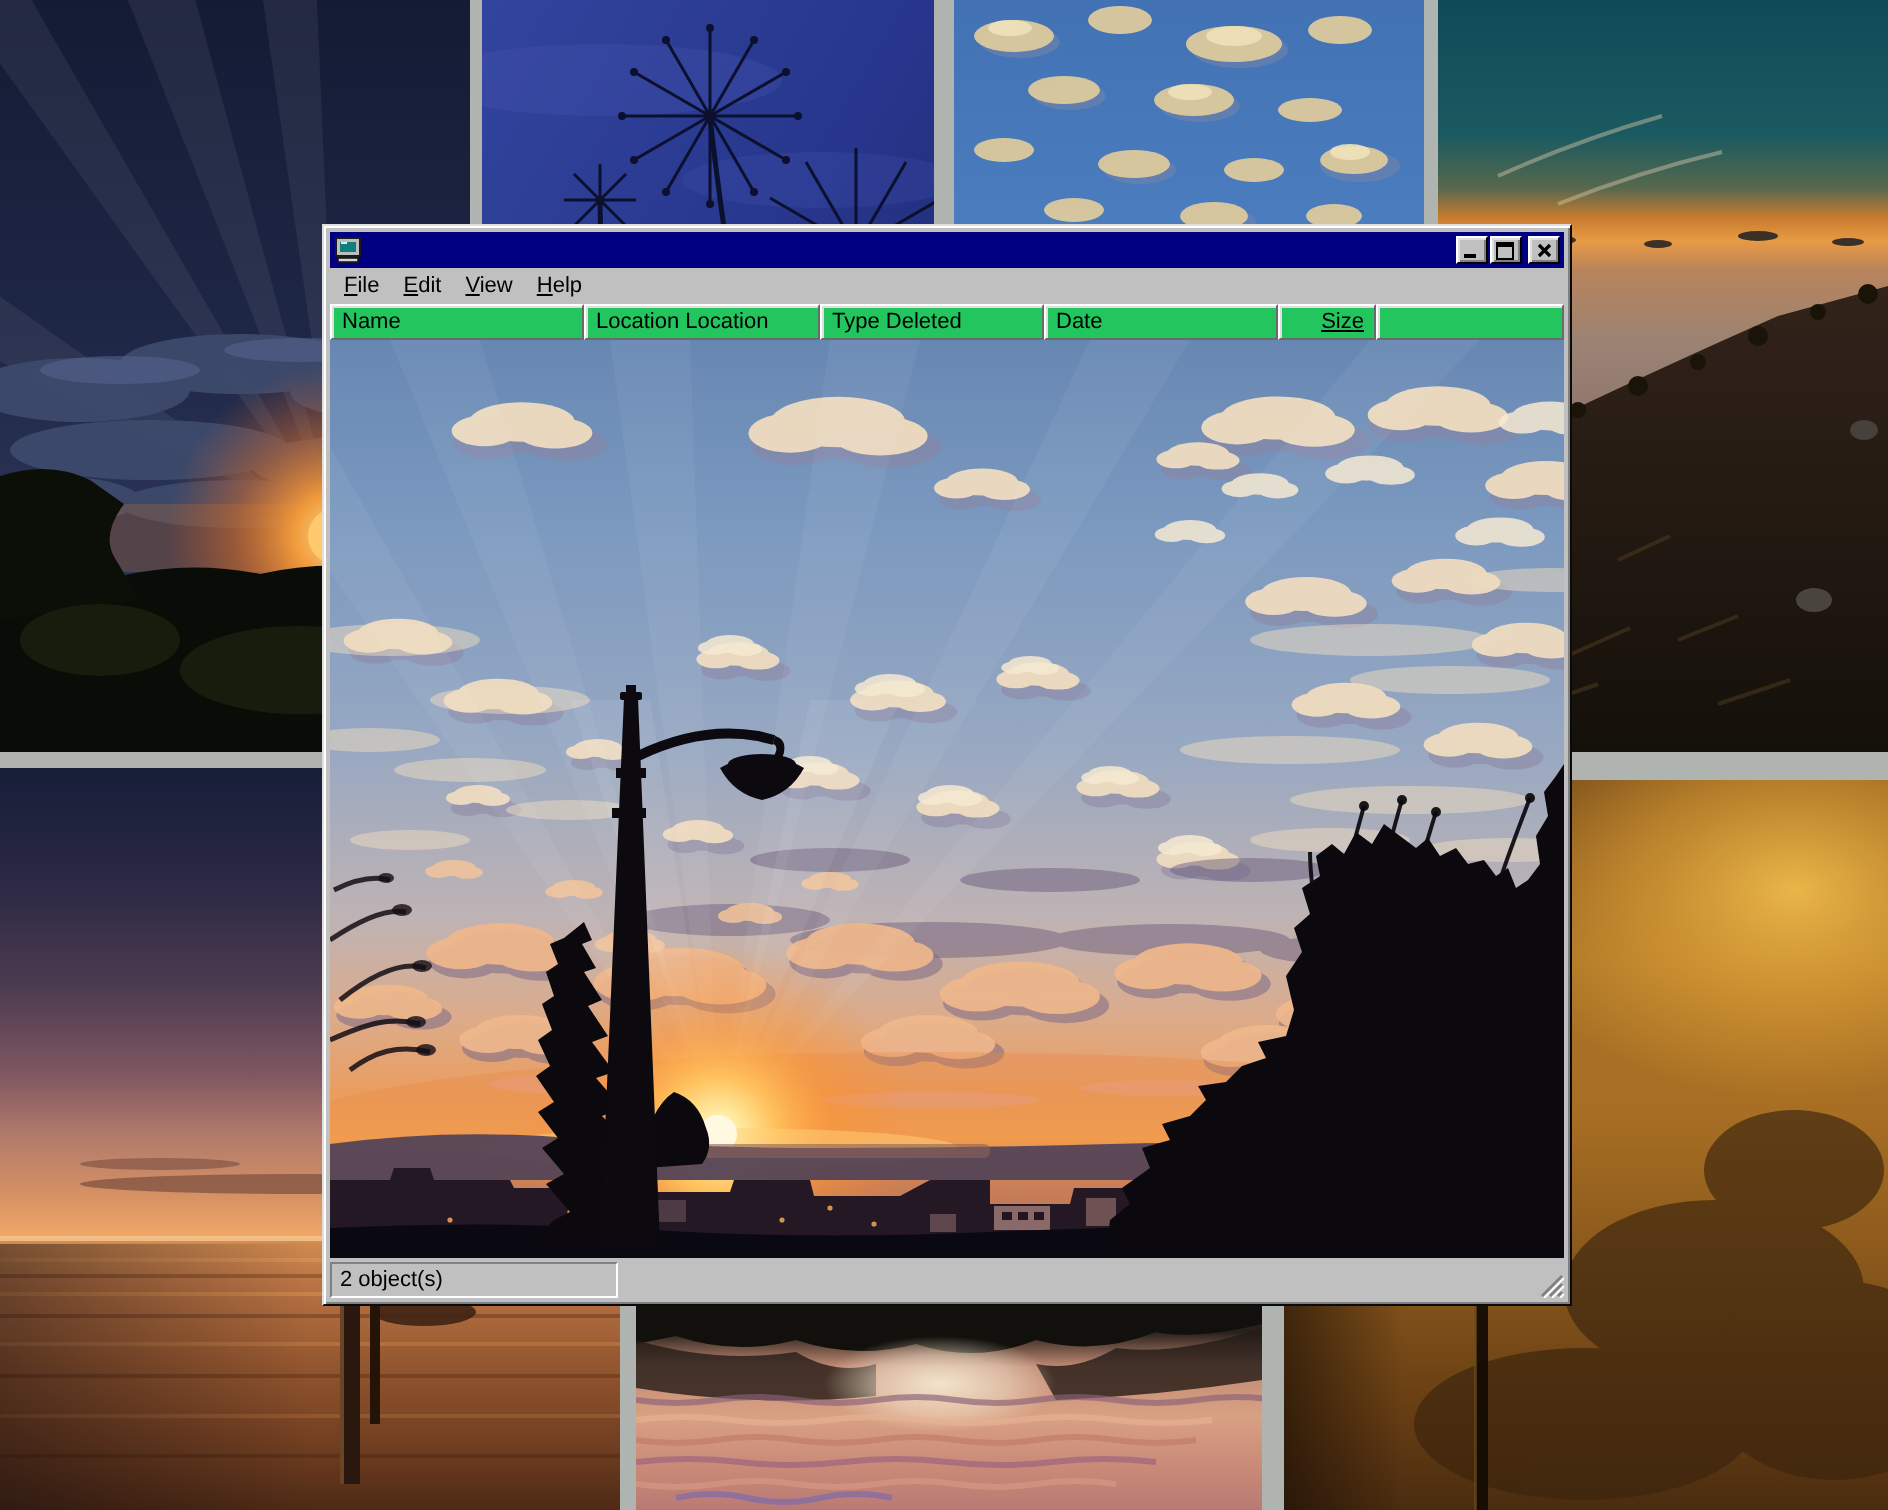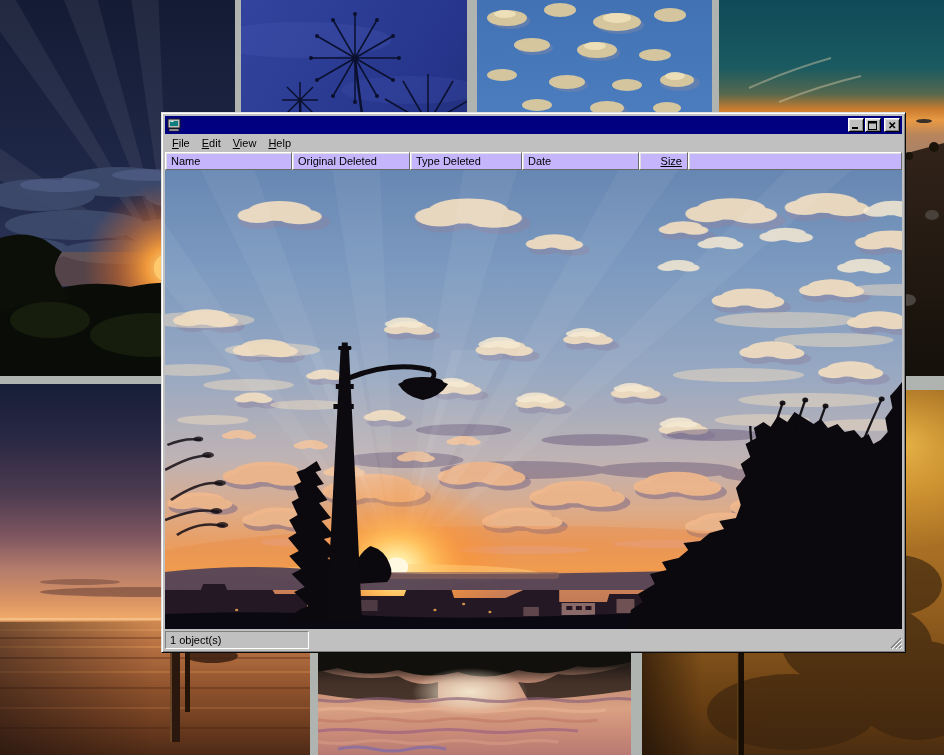--- a/index.html
+++ b/index.html
@@ -1,39 +1,39 @@
 <!DOCTYPE html>
 <html><head>
 <meta charset="utf-8">
 <style>
   html,body{margin:0;padding:0;}
   body{width:944px;height:755px;position:relative;overflow:hidden;
        background:#b0b4b0;font-family:"Liberation Sans",sans-serif;}
   .tile{position:absolute;overflow:hidden;}
   .tile svg{display:block;width:100%;height:100%;}
   
-  .win{position:absolute;left:161px;top:112px;width:745px;height:541px;
+  .win{position:absolute;left:161px;top:112px;width:625px;height:541px;
        background:#c0c0c0;box-sizing:border-box;
        border:1px solid;border-color:#dfdfdf #0a0a0a #0a0a0a #dfdfdf;
        box-shadow:inset 1px 1px 0 #ffffff, inset -1px -1px 0 #808080;
        padding:3px;display:flex;flex-direction:column;}
   .titlebar{flex:0 0 18px;background:#000080;display:flex;align-items:center;
        padding:0 2px;}
   .tb-icon{width:14px;height:14px;margin-right:3px;flex:0 0 auto;}
   .tb-title{color:#fff;font-size:11px;font-weight:bold;flex:1;white-space:nowrap;}
   .tb-btn{width:16px;height:14px;background:#c0c0c0;margin-left:1px;padding:0;
        border:1px solid;border-color:#ffffff #000000 #000000 #ffffff;
        box-shadow:inset 1px 1px 0 #dfdfdf, inset -1px -1px 0 #808080;
        display:flex;align-items:center;justify-content:center;box-sizing:border-box;}
   .tb-btn.close{margin-left:3px;}
   .menubar{flex:0 0 18px;display:flex;align-items:center;padding-left:1px;}
   .menu-item{padding:2px 6px;font-size:11px;color:#000;cursor:default;}
   .menu-item .k{text-decoration:underline;}
   .headers{flex:0 0 18px;display:flex;}
-  .hcell{background:#c4b5fd;font-size:11px;color:#000;box-sizing:border-box;
+  .hcell{background:#22c55e;font-size:11px;color:#000;box-sizing:border-box;
        border:1px solid;border-color:#ffffff #6a6a6a #6a6a6a #ffffff;
        box-shadow:inset 1px 1px 0 #dfdfdf;
        padding:2px 5px 0 5px;white-space:nowrap;overflow:hidden;}
   .hcell.num{text-align:right;text-decoration:underline;}
   .content{flex:1;position:relative;background:#9fb3c8;overflow:hidden;}
   .content svg{display:block;width:100%;height:100%;}
   .statusbar{flex:0 0 18px;margin-top:2px;display:flex;position:relative;}
   .spanel{border:1px solid;border-color:#808080 #ffffff #ffffff #808080;
        font-size:11px;color:#000;box-sizing:border-box;padding:2px 4px 0 4px;
        white-space:nowrap;overflow:hidden;}
@@ -373,21 +373,21 @@
 
   <div class="menubar">
     <div class="menu-item"><span class="k">F</span><span>ile</span></div>
     <div class="menu-item"><span class="k">E</span><span>dit</span></div>
     <div class="menu-item"><span class="k">V</span><span>iew</span></div>
     <div class="menu-item"><span class="k">H</span><span>elp</span></div>
   </div>
 
   <div class="headers">
     <div class="hcell" style="width:127px">Name</div>
-    <div class="hcell" style="width:118px">Original Deleted</div>
+    <div class="hcell" style="width:118px">Location Location</div>
     <div class="hcell" style="width:112px">Type Deleted</div>
     <div class="hcell" style="width:117px">Date</div>
     <div class="hcell num" style="width:49px">Size</div>
     <div class="hcell" style="flex:1"></div>
   </div>
 
   <div class="content">
 
     <svg viewBox="0 0 617 459" preserveAspectRatio="none">
       <defs>
@@ -634,20 +634,20 @@
           <circle cx="536" cy="230" r="2.5"></circle>
           <circle cx="553" cy="236" r="2.5"></circle>
           <circle cx="600" cy="229" r="2.5"></circle>
           <circle cx="528" cy="258" r="2"></circle>
           <circle cx="545" cy="262" r="2"></circle>
       </g>
     </svg>
   </div>
 
   <div class="statusbar">
-    <div class="spanel sp1">1 object(s)</div>
+    <div class="spanel sp1">2 object(s)</div>
     <svg class="grip" viewBox="0 0 13 13">
       <path d="M12,2 L2,12 M12,6 L6,12 M12,10 L10,12" stroke="#808080" stroke-width="1.4"></path>
       <path d="M13,3 L3,13 M13,7 L7,13 M13,11 L11,13" stroke="#ffffff" stroke-width="1"></path>
     </svg>
   </div>
 
 </div>
 
 </body></html>

